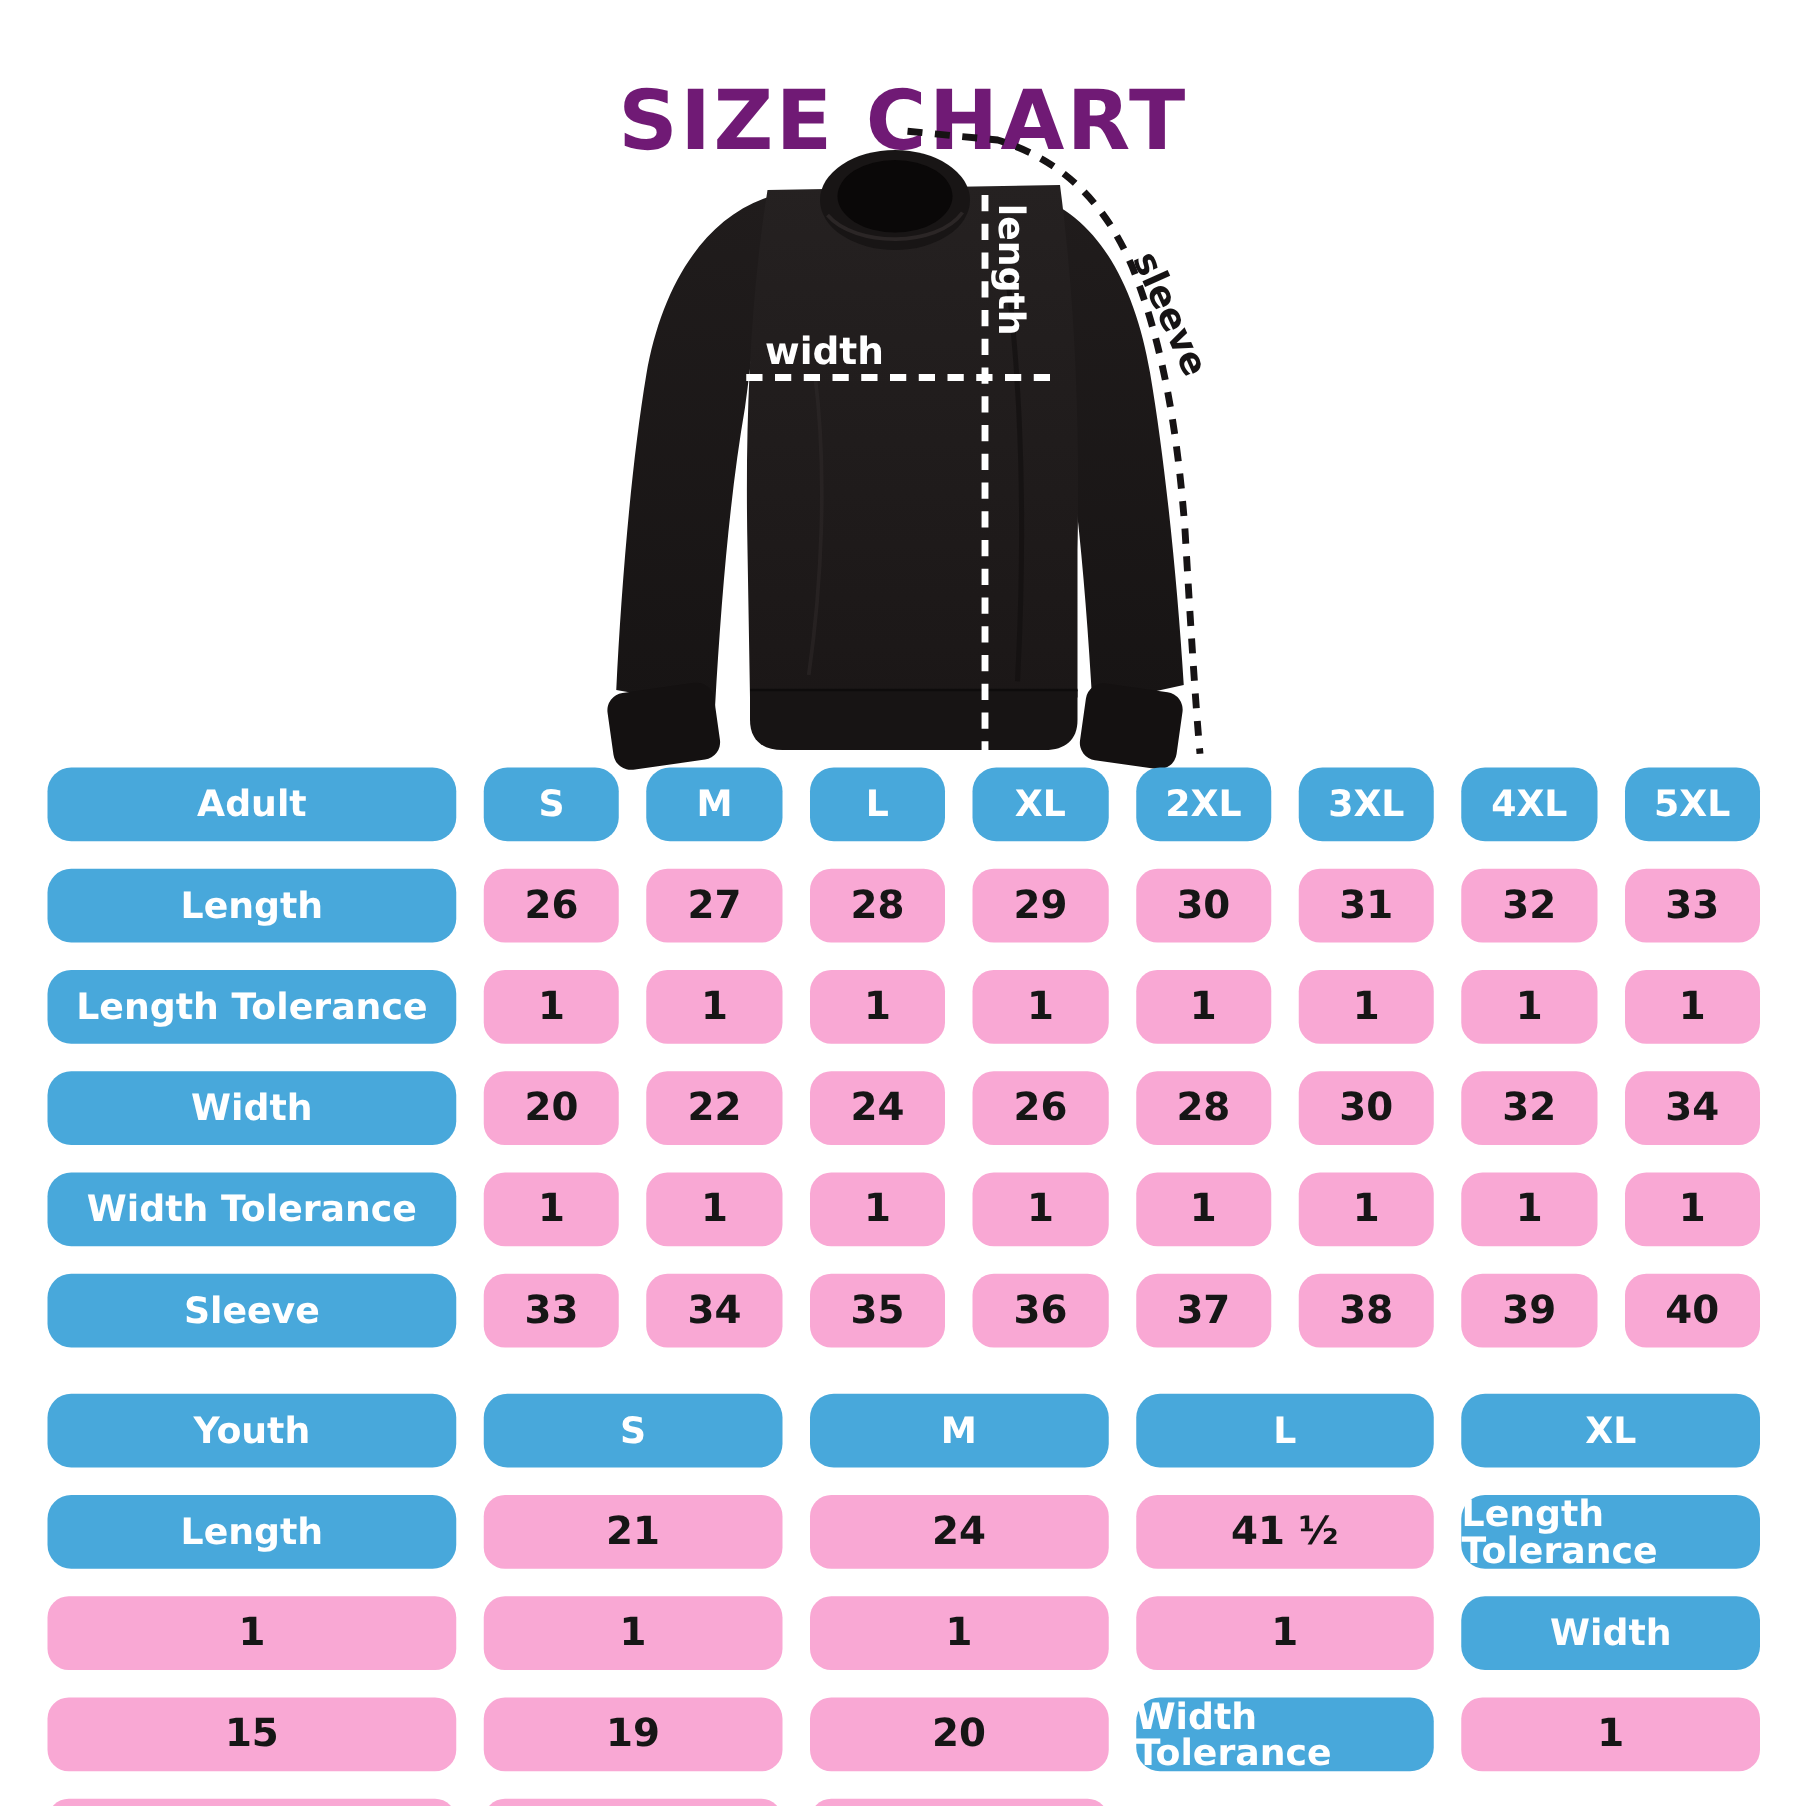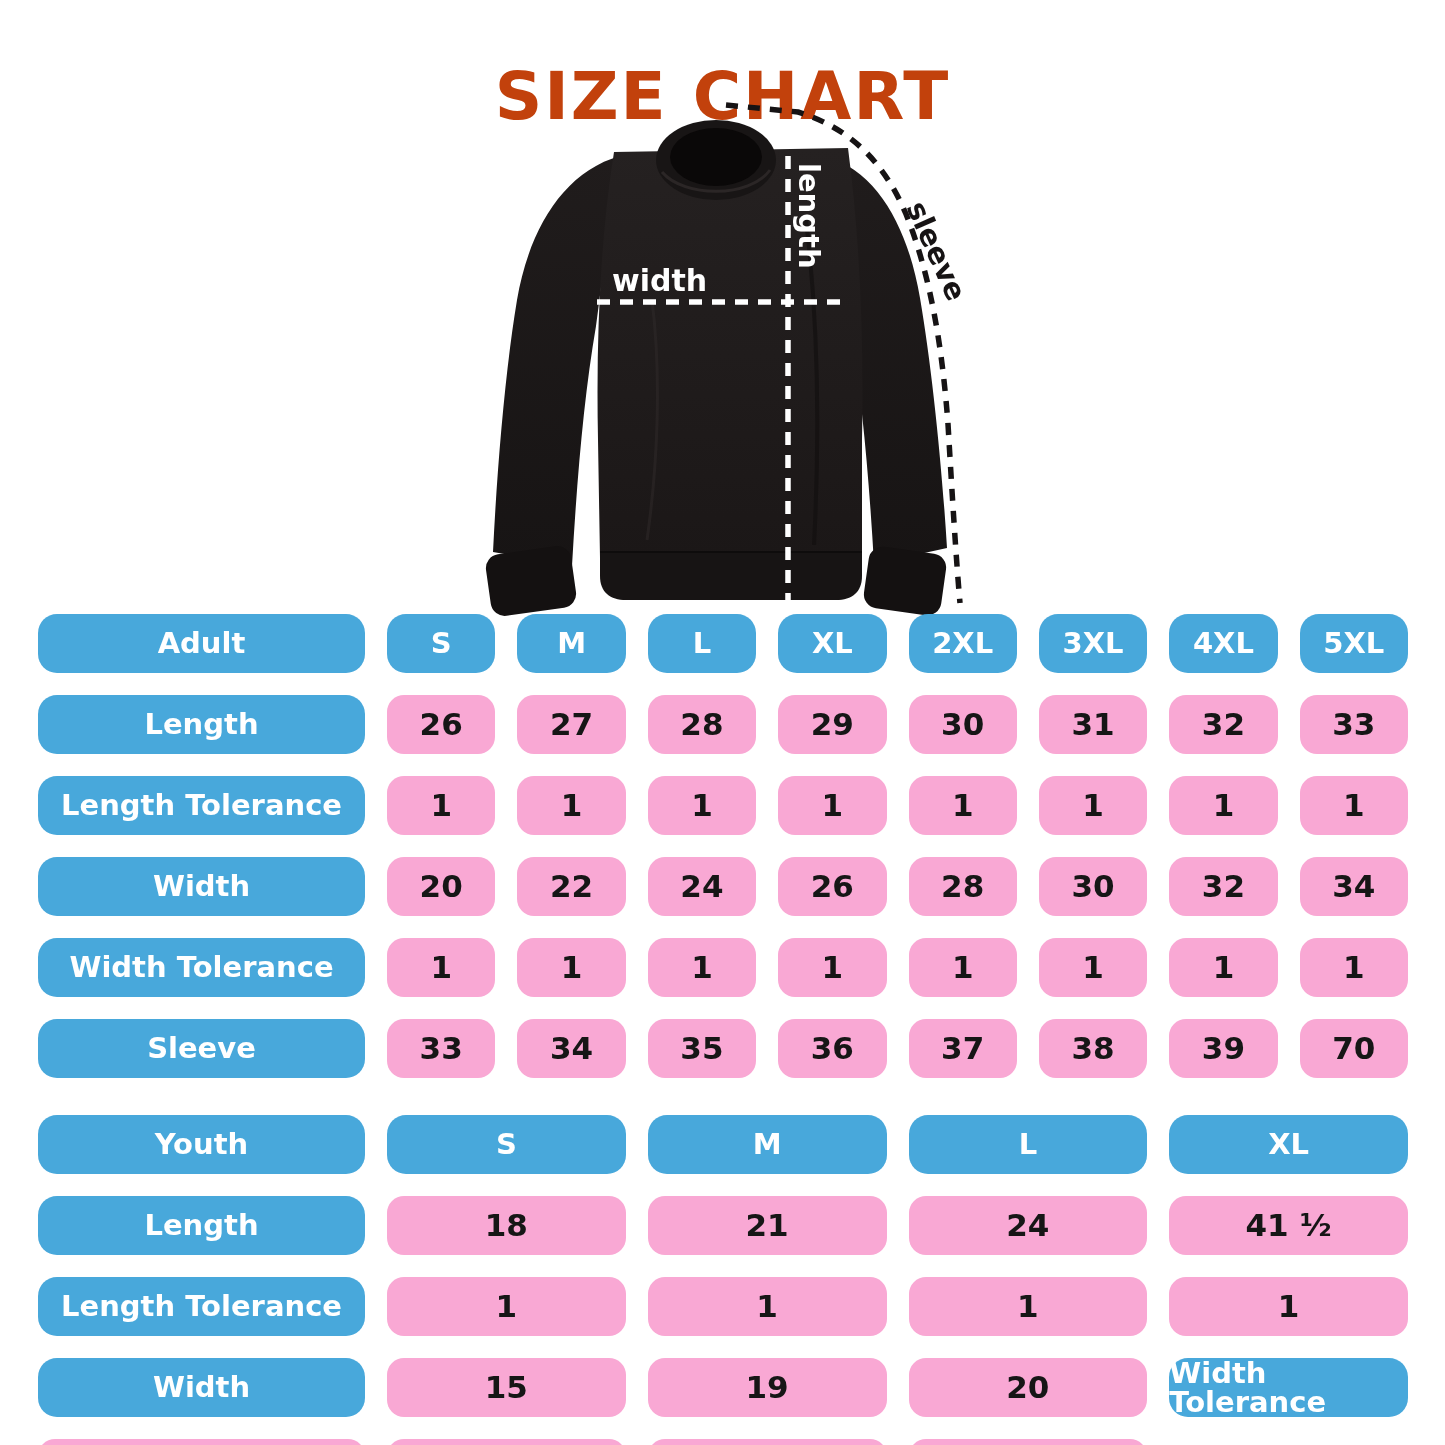--- a/index.html
+++ b/index.html
@@ -7,21 +7,21 @@
     width:1445px; height:1445px;
     background:#ffffff;
     font-family:"DejaVu Sans","Liberation Sans",sans-serif;
     position:relative;
     overflow:hidden;
   }
   .title {
     position:absolute; left:0; top:14px; width:1445px;
     text-align:center;
     font-size:66px; font-weight:bold; letter-spacing:2px;
-    color:#c2410c;
+    color:#701a75;
   }
   .figure {
     position:absolute; left:0; top:0; width:1445px; height:614px;
   }
   .figure svg { position:absolute; left:420px; top:86px; }
 
   .tables {
     position:absolute; left:38px; top:614px; width:1370px;
   }
   .size-table {
@@ -136,30 +136,29 @@
       <div class="cell gray">1</div>
       <div class="cell gray">1</div>
       <div class="cell blue">Sleeve</div>
       <div class="cell gray">33</div>
       <div class="cell gray">34</div>
       <div class="cell gray">35</div>
       <div class="cell gray">36</div>
       <div class="cell gray">37</div>
       <div class="cell gray">38</div>
       <div class="cell gray">39</div>
-      <div class="cell gray">70</div>
+      <div class="cell gray">40</div>
     </section>
   <section class="size-table youth" id="youth-table">
       <div class="cell blue">Youth</div>
       <div class="cell blue">S</div>
       <div class="cell blue">M</div>
       <div class="cell blue">L</div>
       <div class="cell blue">XL</div>
       <div class="cell blue">Length</div>
-      <div class="cell gray">18</div>
       <div class="cell gray">21</div>
       <div class="cell gray">24</div>
       <div class="cell gray">41 ¹⁄₂</div>
       <div class="cell blue">Length Tolerance</div>
       <div class="cell gray">1</div>
       <div class="cell gray">1</div>
       <div class="cell gray">1</div>
       <div class="cell gray">1</div>
       <div class="cell blue">Width</div>
       <div class="cell gray">15</div>

